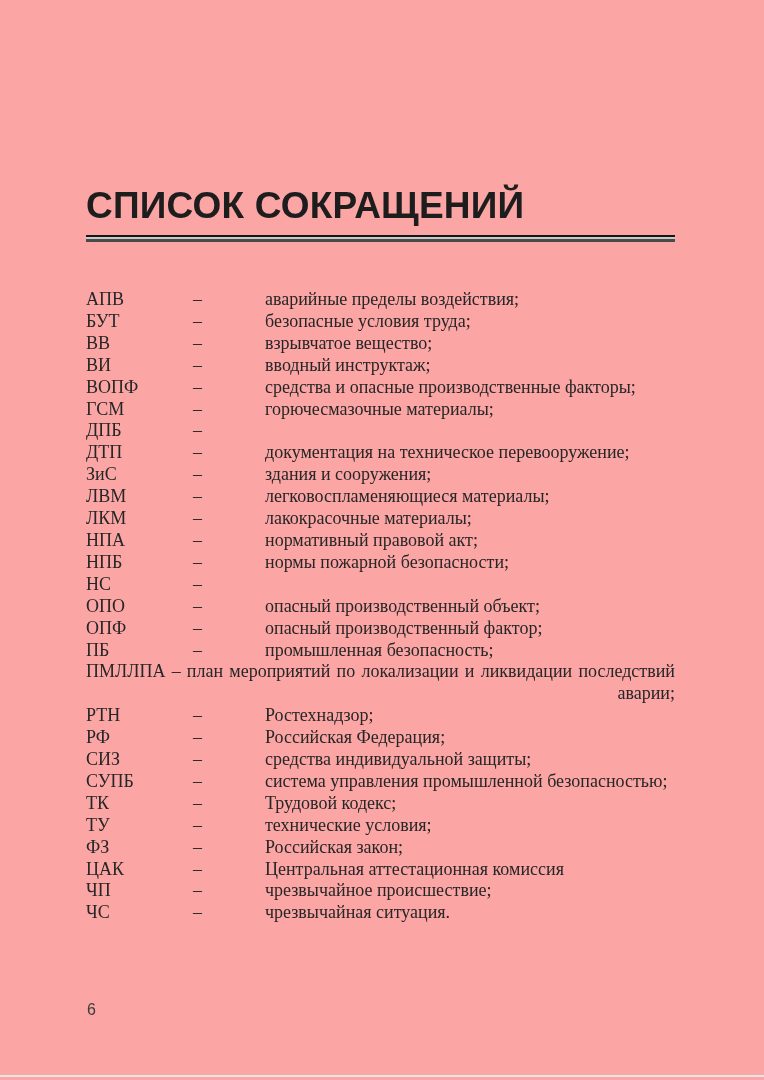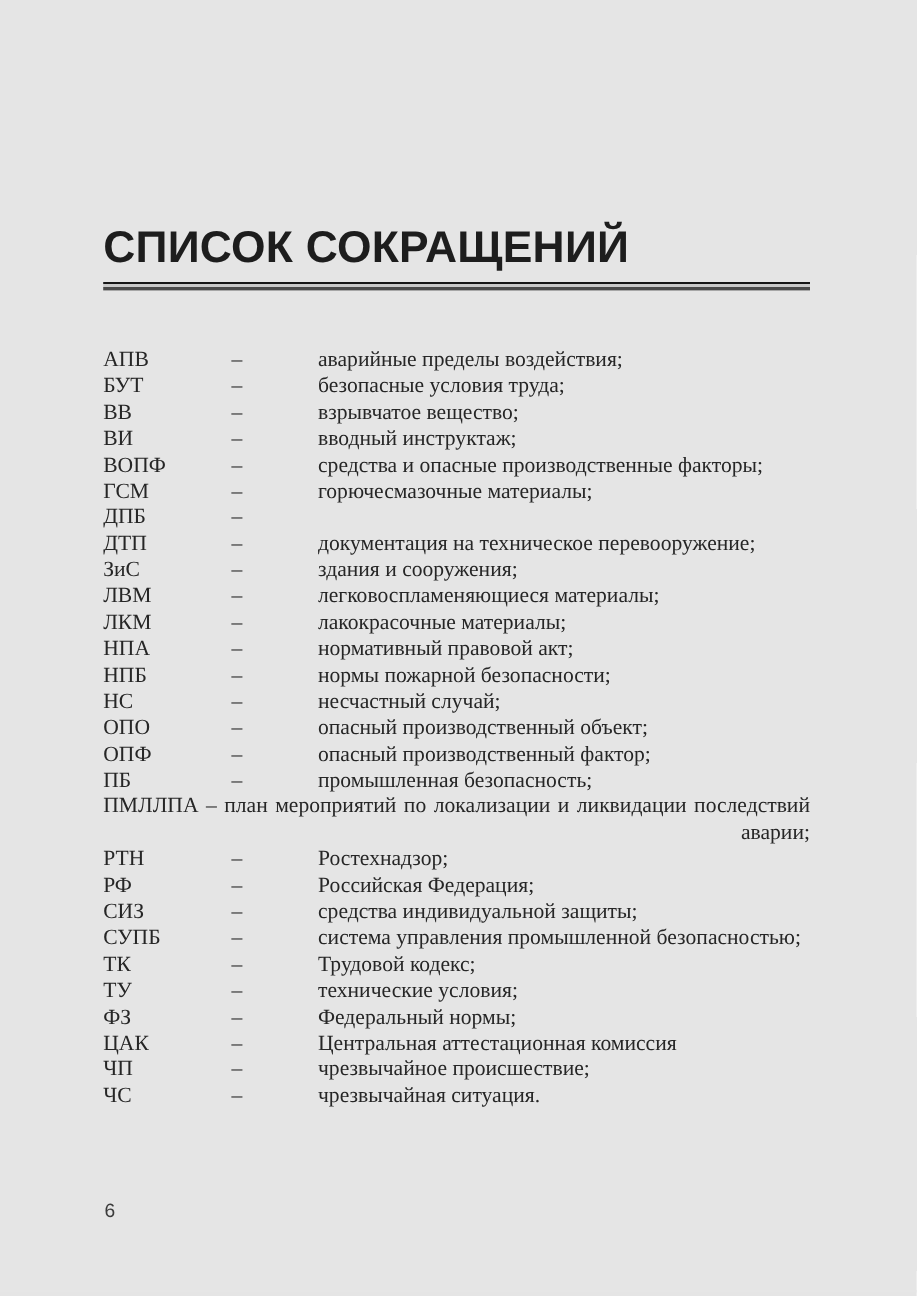--- a/index.html
+++ b/index.html
@@ -76,21 +76,21 @@
     left: 0;
     top: 1075px;
     width: 764px;
     height: 2px;
     background: #e6e6e6;
   }
 </style>
 </head>
 <body>
 
-<div class="page" style="background: #e5e5e5;">
+<div class="page" style="background: #fca5a5;">
   <h1 class="title" style="color: rgb(29, 29, 29);">СПИСОК СОКРАЩЕНИЙ</h1>
   <div class="rule" style="background: linear-gradient(rgb(22, 22, 22) 0px, rgb(22, 22, 22) 2px, rgb(201, 201, 201) 2px, rgb(201, 201, 201) 4px, rgb(74, 74, 74) 4px, rgb(74, 74, 74) 7px);"></div>
   <div class="list" id="abbr-list" style="color: rgb(38, 38, 38);">
       <div class="row">
         <span class="abbr">АПВ</span>
         <span class="dash">–</span>
         <span class="def">аварийные пределы воздействия;</span>
       </div>
       <div class="row">
         <span class="abbr">БУТ</span>
@@ -147,21 +147,20 @@
         <span class="def">нормативный правовой акт;</span>
       </div>
       <div class="row">
         <span class="abbr">НПБ</span>
         <span class="dash">–</span>
         <span class="def">нормы пожарной безопасности;</span>
       </div>
       <div class="row">
         <span class="abbr">НС</span>
         <span class="dash">–</span>
-        <span class="def">несчастный случай;</span>
       </div>
       <div class="row">
         <span class="abbr">ОПО</span>
         <span class="dash">–</span>
         <span class="def">опасный производственный объект;</span>
       </div>
       <div class="row">
         <span class="abbr">ОПФ</span>
         <span class="dash">–</span>
         <span class="def">опасный производственный фактор;</span>
@@ -201,21 +200,21 @@
         <span class="def">Трудовой кодекс;</span>
       </div>
       <div class="row">
         <span class="abbr">ТУ</span>
         <span class="dash">–</span>
         <span class="def">технические условия;</span>
       </div>
       <div class="row">
         <span class="abbr">ФЗ</span>
         <span class="dash">–</span>
-        <span class="def">Федеральный нормы;</span>
+        <span class="def">Российская закон;</span>
       </div>
       <div class="row">
         <span class="abbr">ЦАК</span>
         <span class="dash">–</span>
         <span class="def">Центральная аттестационная комиссия</span>
       </div>
       <div class="row">
         <span class="abbr">ЧП</span>
         <span class="dash">–</span>
         <span class="def">чрезвычайное происшествие;</span>

